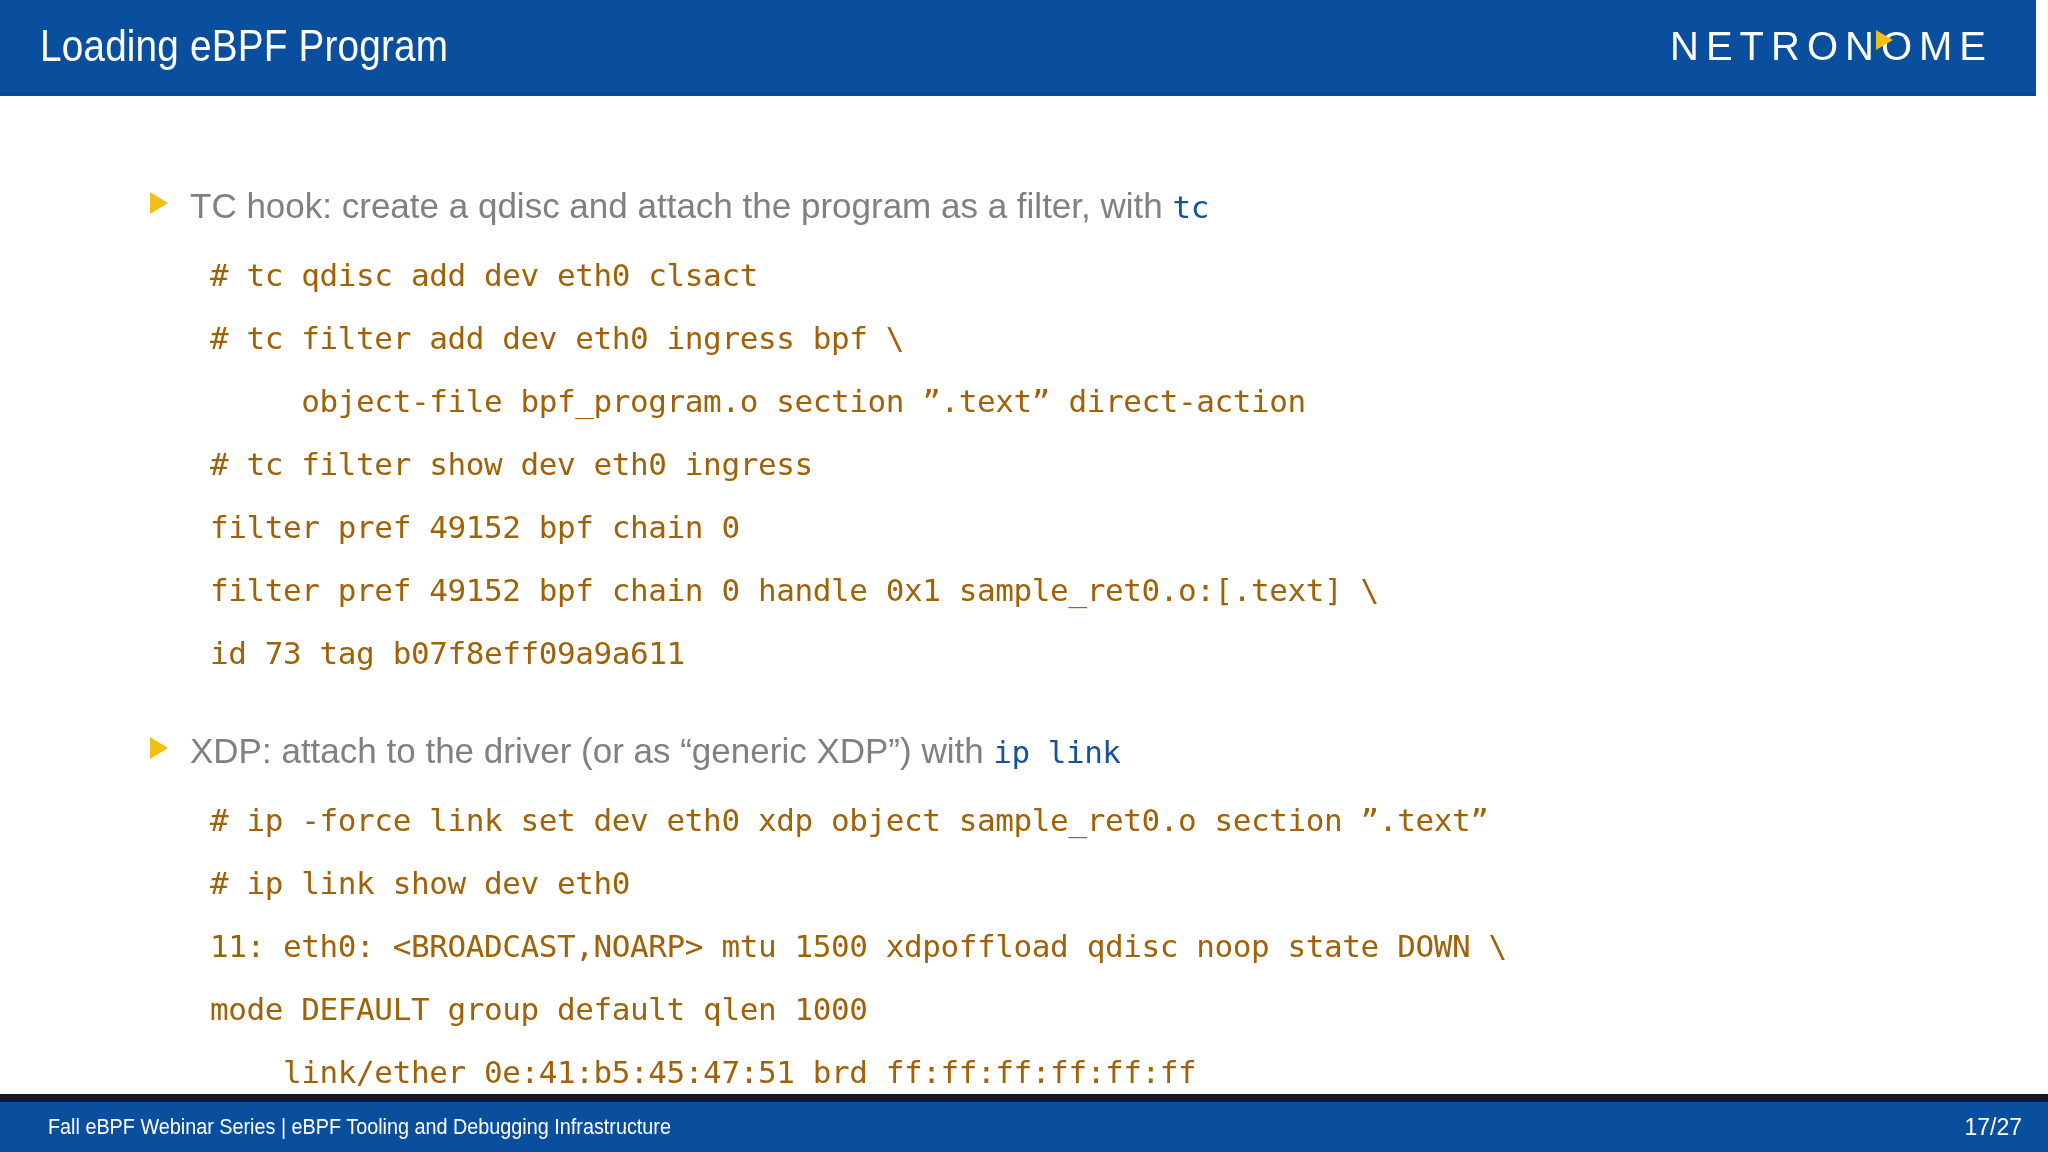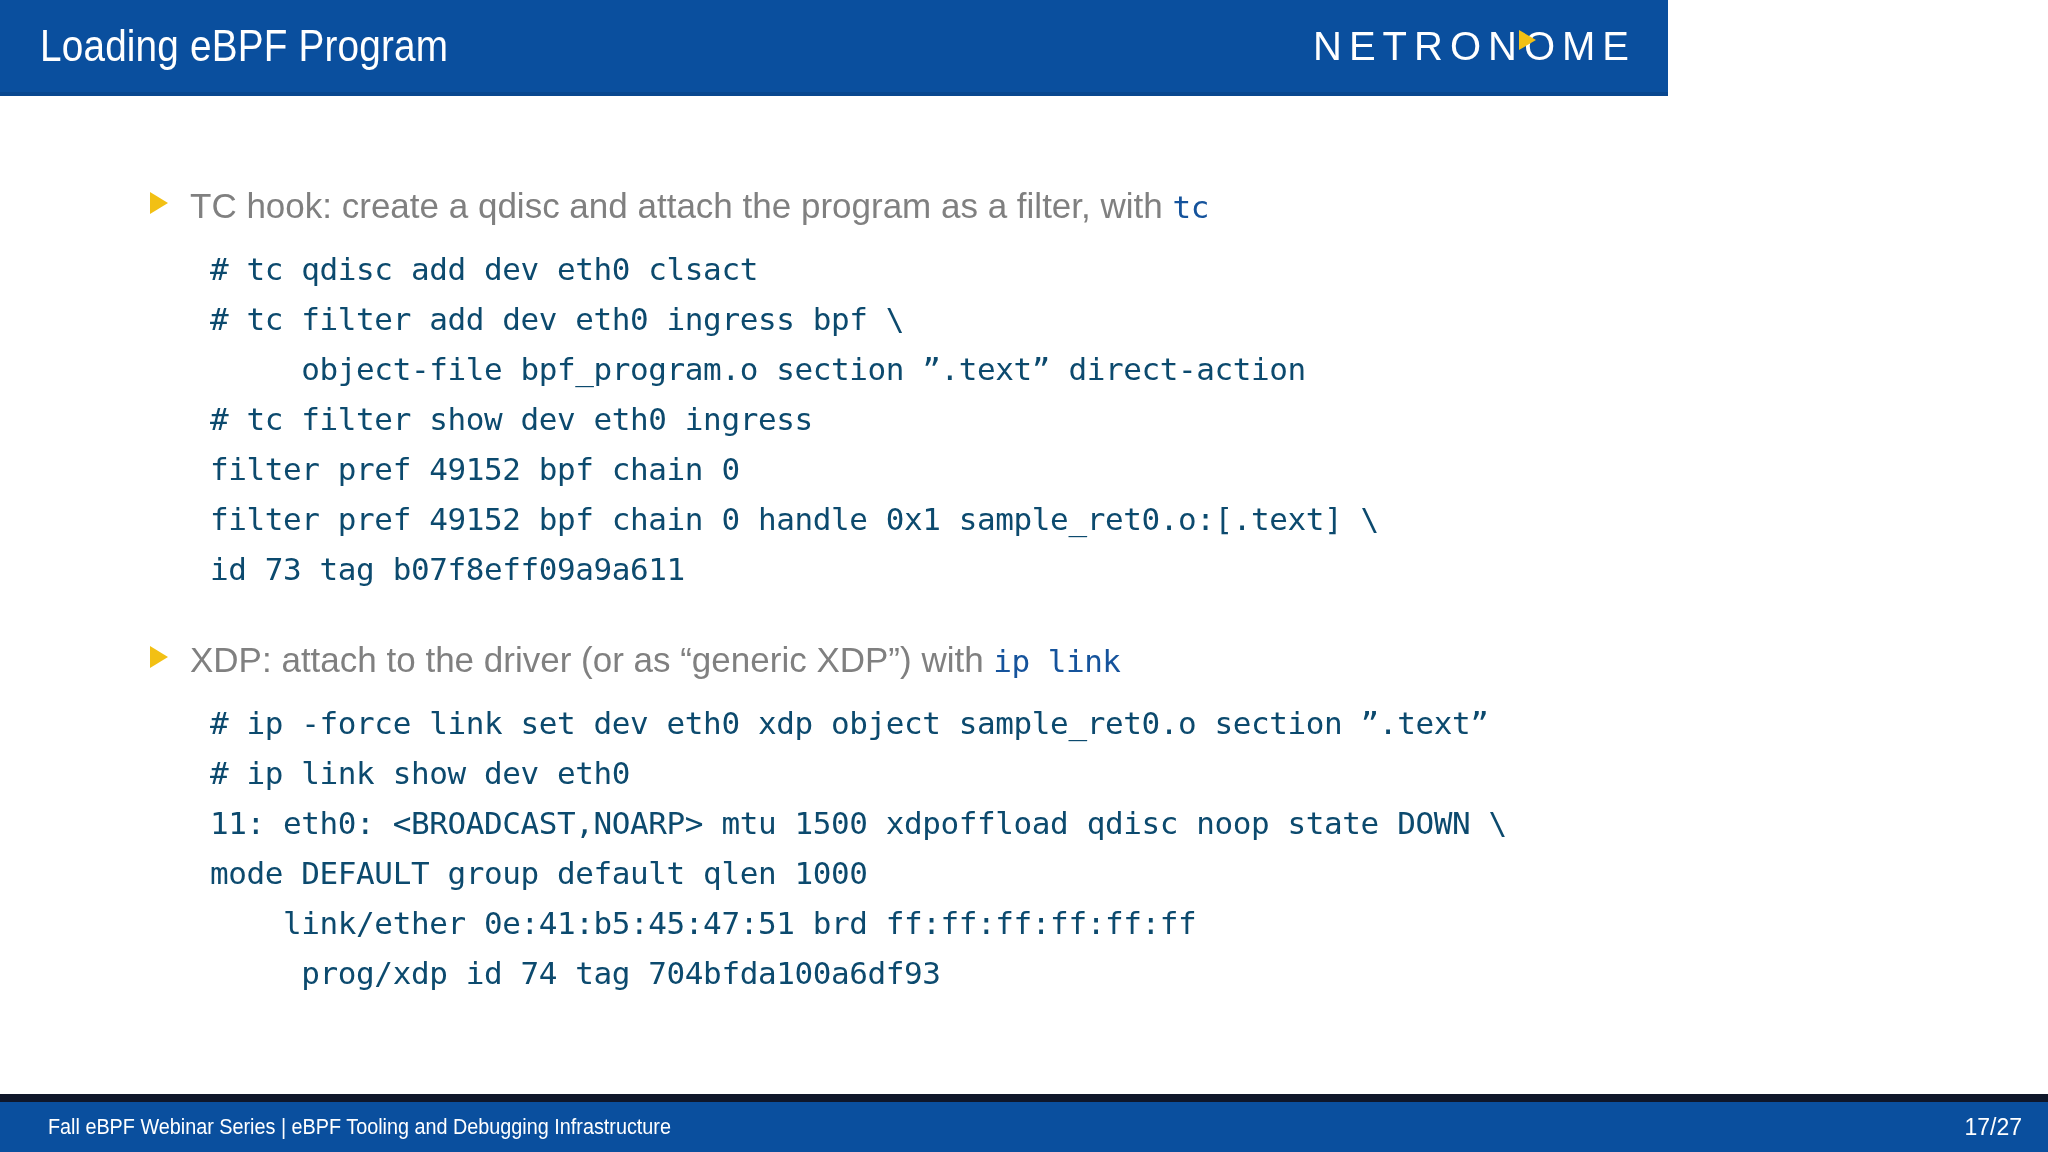--- a/index.html
+++ b/index.html
@@ -13,21 +13,21 @@
 
   body {
     font-family: "Liberation Sans", sans-serif;
     position: relative;
   }
 
   
   #slide-header {
     position: absolute;
     top: 0; left: 0;
-    width: 1668px;
+    width: 2036px;
     height: 96px;
     background: #0A4F9E;
     display: flex;
     align-items: center;
     justify-content: space-between;
     padding: 0 32px 0 40px;
     border-bottom: 4px solid #09478F;
   }
 
   #page-title {
@@ -39,21 +39,21 @@
     transform: scaleX(0.88);
     transform-origin: left center;
     white-space: nowrap;
   }
 
   
   #brand-logo {
     display: flex;
     align-items: center;
     position: relative;
-    margin-right: 0;
+    margin-right: 11px;
   }
   #brand-logo .logo-text {
     color: #ffffff;
     font-size: 40px;
     font-weight: 400;
     letter-spacing: 7px;
     white-space: nowrap;
     font-family: "Liberation Sans", sans-serif;
   }
   #brand-logo .logo-play {
@@ -99,23 +99,23 @@
   }
   .bullet-text .code-inline {
     font-family: "DejaVu Sans Mono", monospace;
     color: #15539C;
     font-size: 31px;
     letter-spacing: -0.5px;
   }
 
   .code-block {
     font-family: "DejaVu Sans Mono", monospace;
-    color: #0c4a6e;
+    color: #a16207;
     font-size: 31px;
-    line-height: 50px;
+    line-height: 63px;
     white-space: pre;
     margin: 16px 0 28px 60px;
     letter-spacing: -0.4px;
   }
 
   .bullet-group-2 { margin-top: 44px; }
 
   
   #slide-footer {
     position: absolute;

